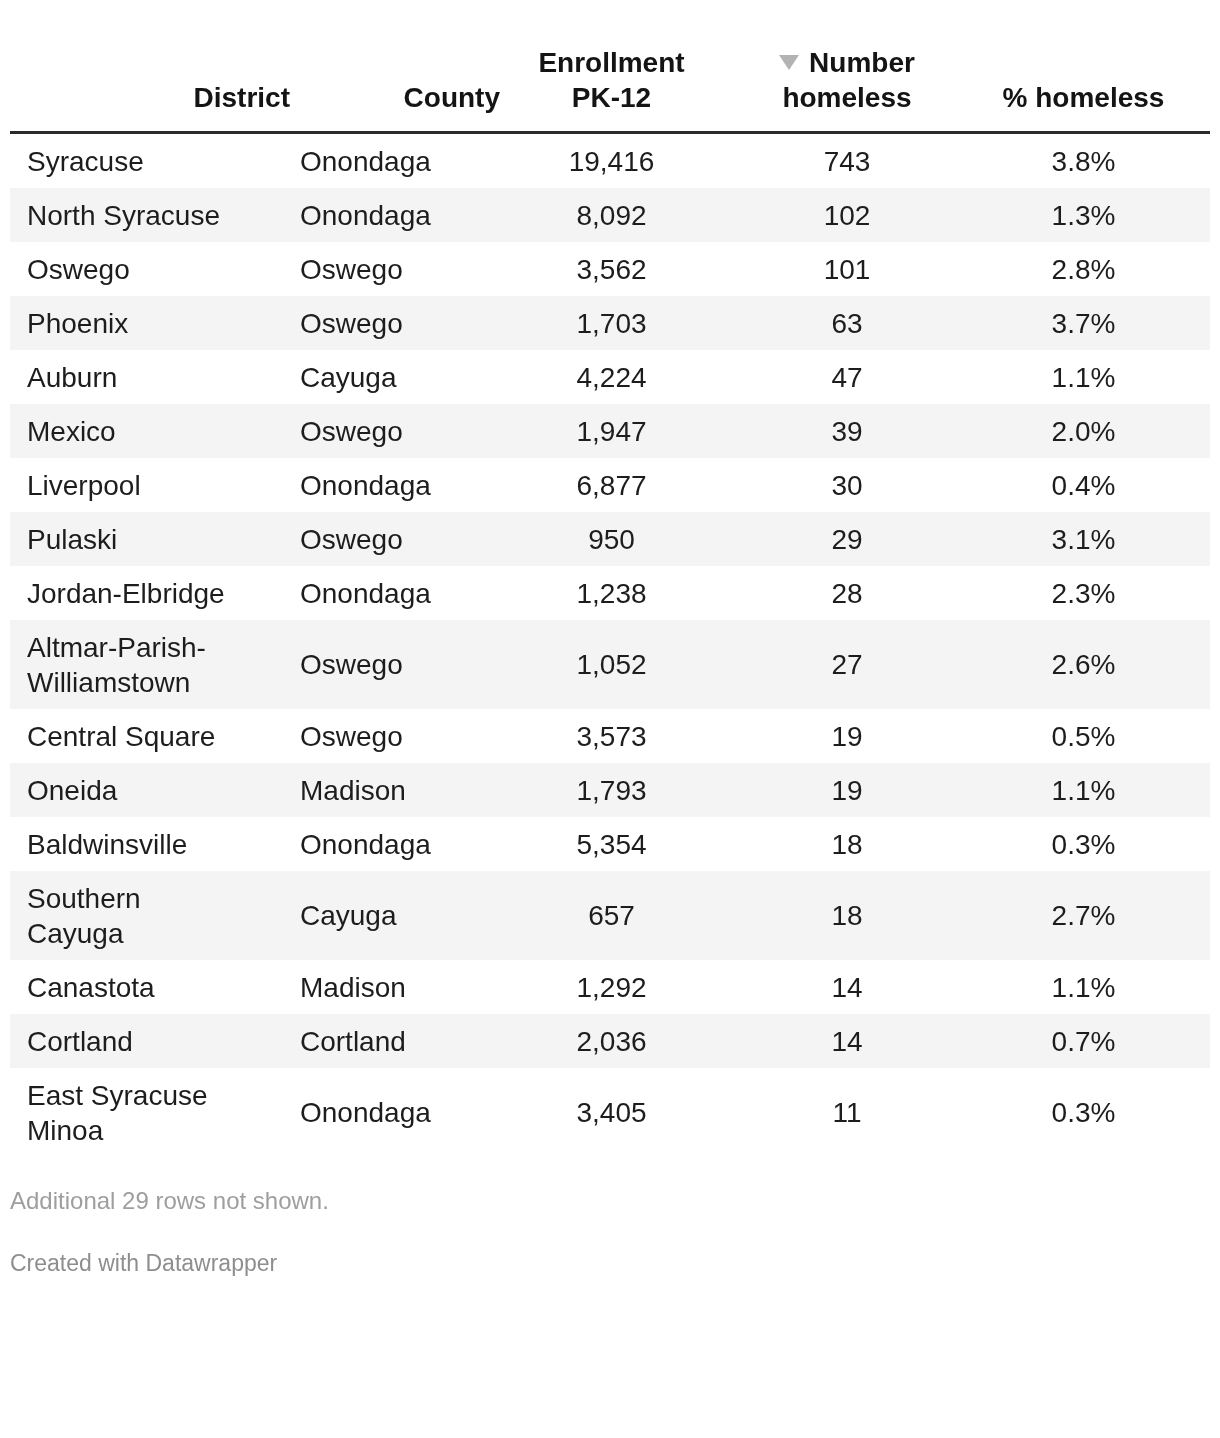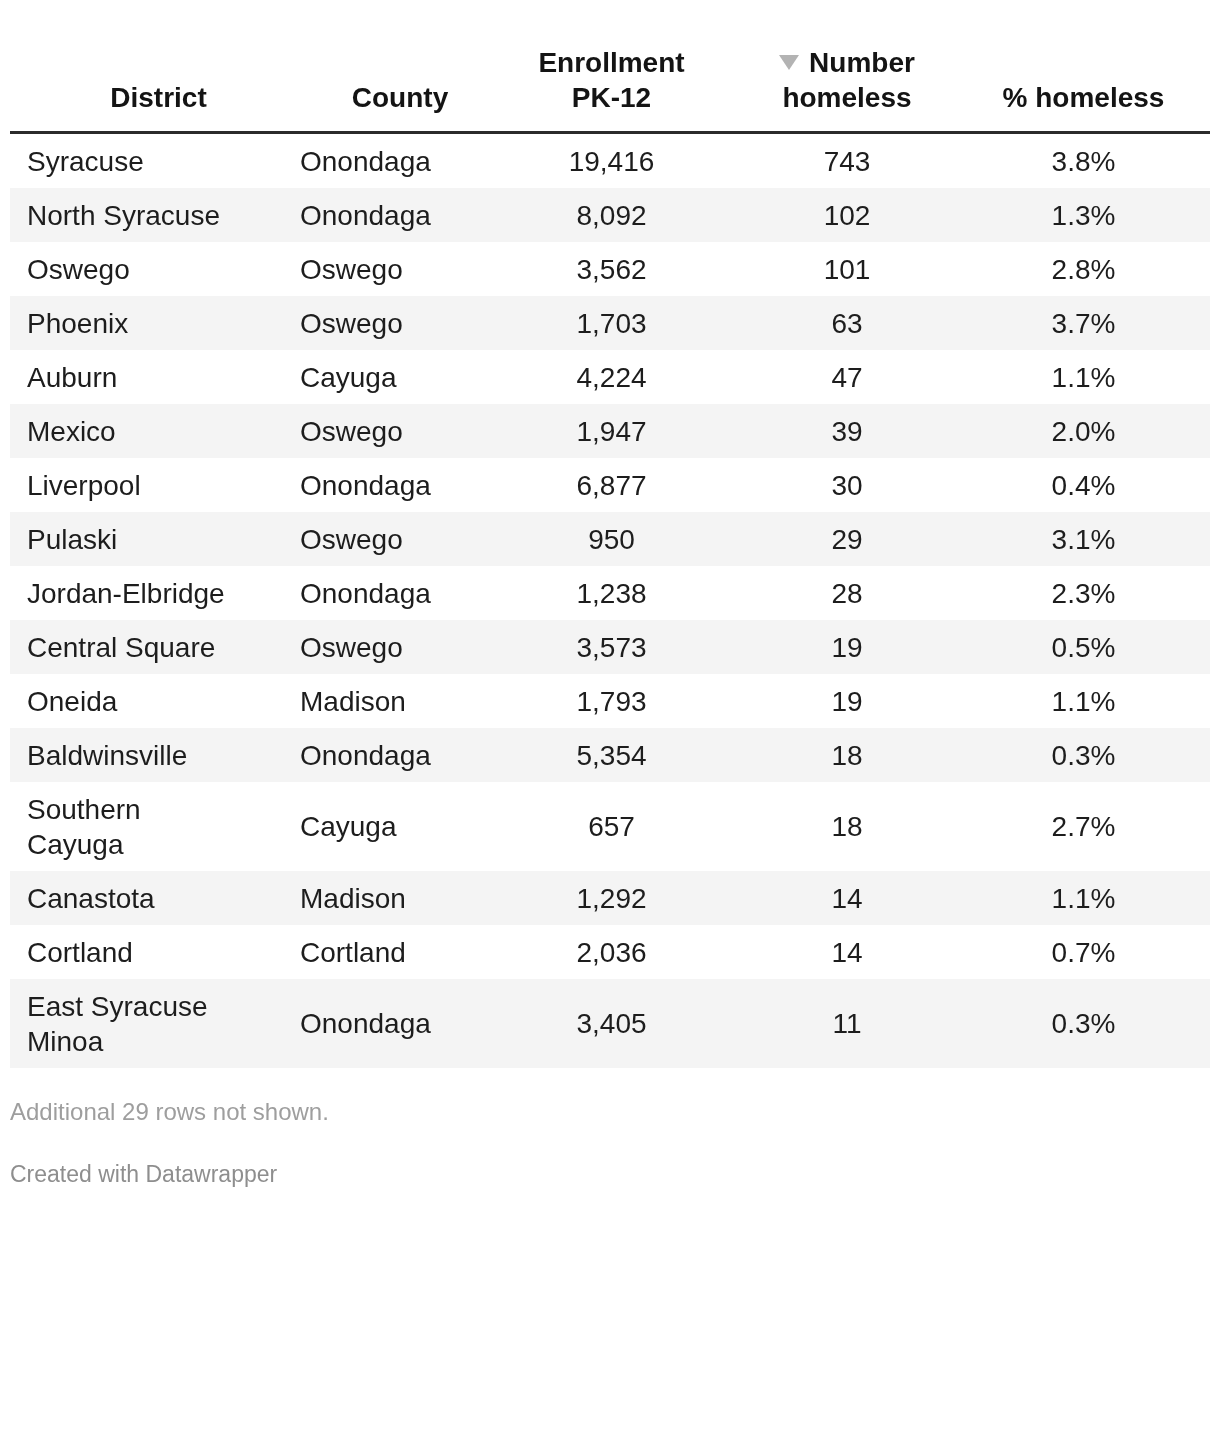--- a/index.html
+++ b/index.html
@@ -19,21 +19,21 @@
   col.c-district { width: 280px; }
   col.c-county   { width: 210px; }
   col.c-enroll   { width: 235px; }
   col.c-number   { width: 236px; }
   col.c-pct      { width: 239px; }
 
   thead th {
     font-weight: bold;
     color: #141414;
     vertical-align: bottom;
-    text-align: center;
+    text-align: right;
     padding: 0 0 16px 0;
     line-height: 35px;
     border-bottom: 3px solid #2b2b2b;
     cursor: pointer;
   }
   thead th.num { text-align: center; }
   thead th.district { padding-left: 17px; }
   thead th.county   { padding-left: 10px; }
   thead th.pad-enroll { padding-right: 12px; }
   thead th.pad-number { padding-right: 12px; }
@@ -158,20 +158,28 @@
       <td class="num pad-pct">3.1%</td>
     </tr>
         <tr>
       <td class="district">Jordan-Elbridge</td>
       <td class="county">Onondaga</td>
       <td class="num pad-enroll">1,238</td>
       <td class="num pad-number">28</td>
       <td class="num pad-pct">2.3%</td>
     </tr>
         <tr>
+      <td class="district">Altmar-Parish-
+Williamstown</td>
+      <td class="county">Oswego</td>
+      <td class="num pad-enroll">1,052</td>
+      <td class="num pad-number">27</td>
+      <td class="num pad-pct">2.6%</td>
+    </tr>
+        <tr>
       <td class="district">Central Square</td>
       <td class="county">Oswego</td>
       <td class="num pad-enroll">3,573</td>
       <td class="num pad-number">19</td>
       <td class="num pad-pct">0.5%</td>
     </tr>
         <tr>
       <td class="district">Oneida</td>
       <td class="county">Madison</td>
       <td class="num pad-enroll">1,793</td>

